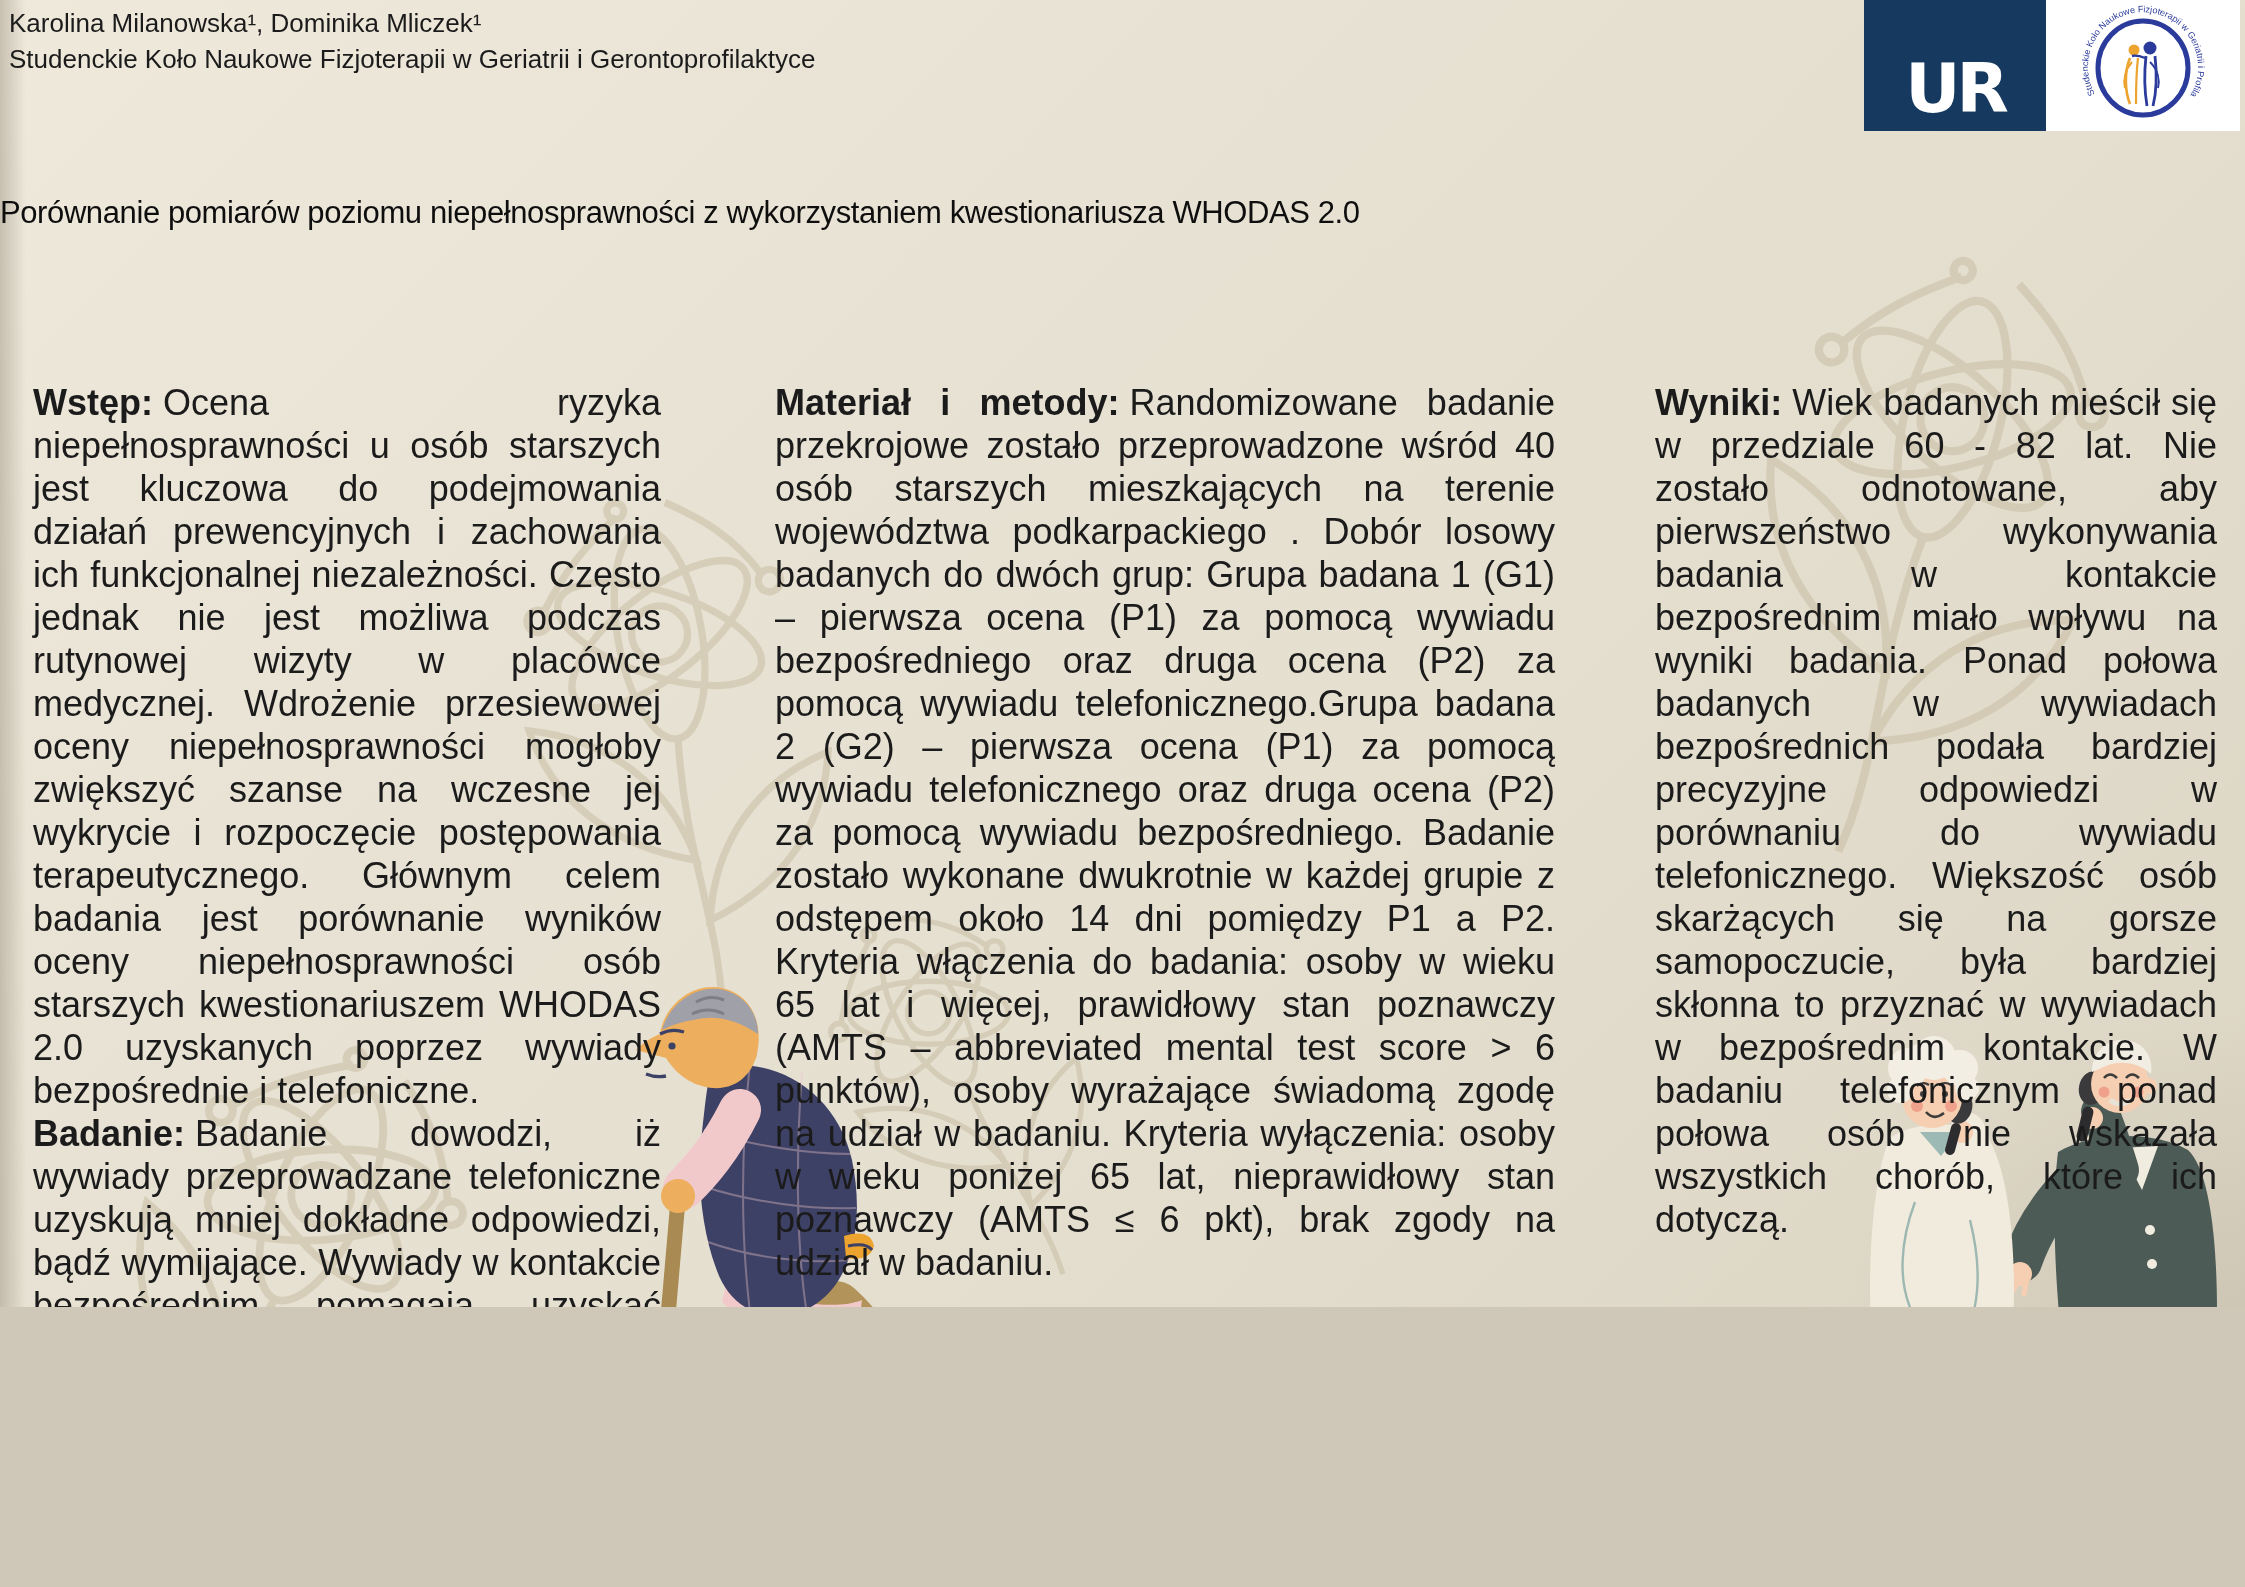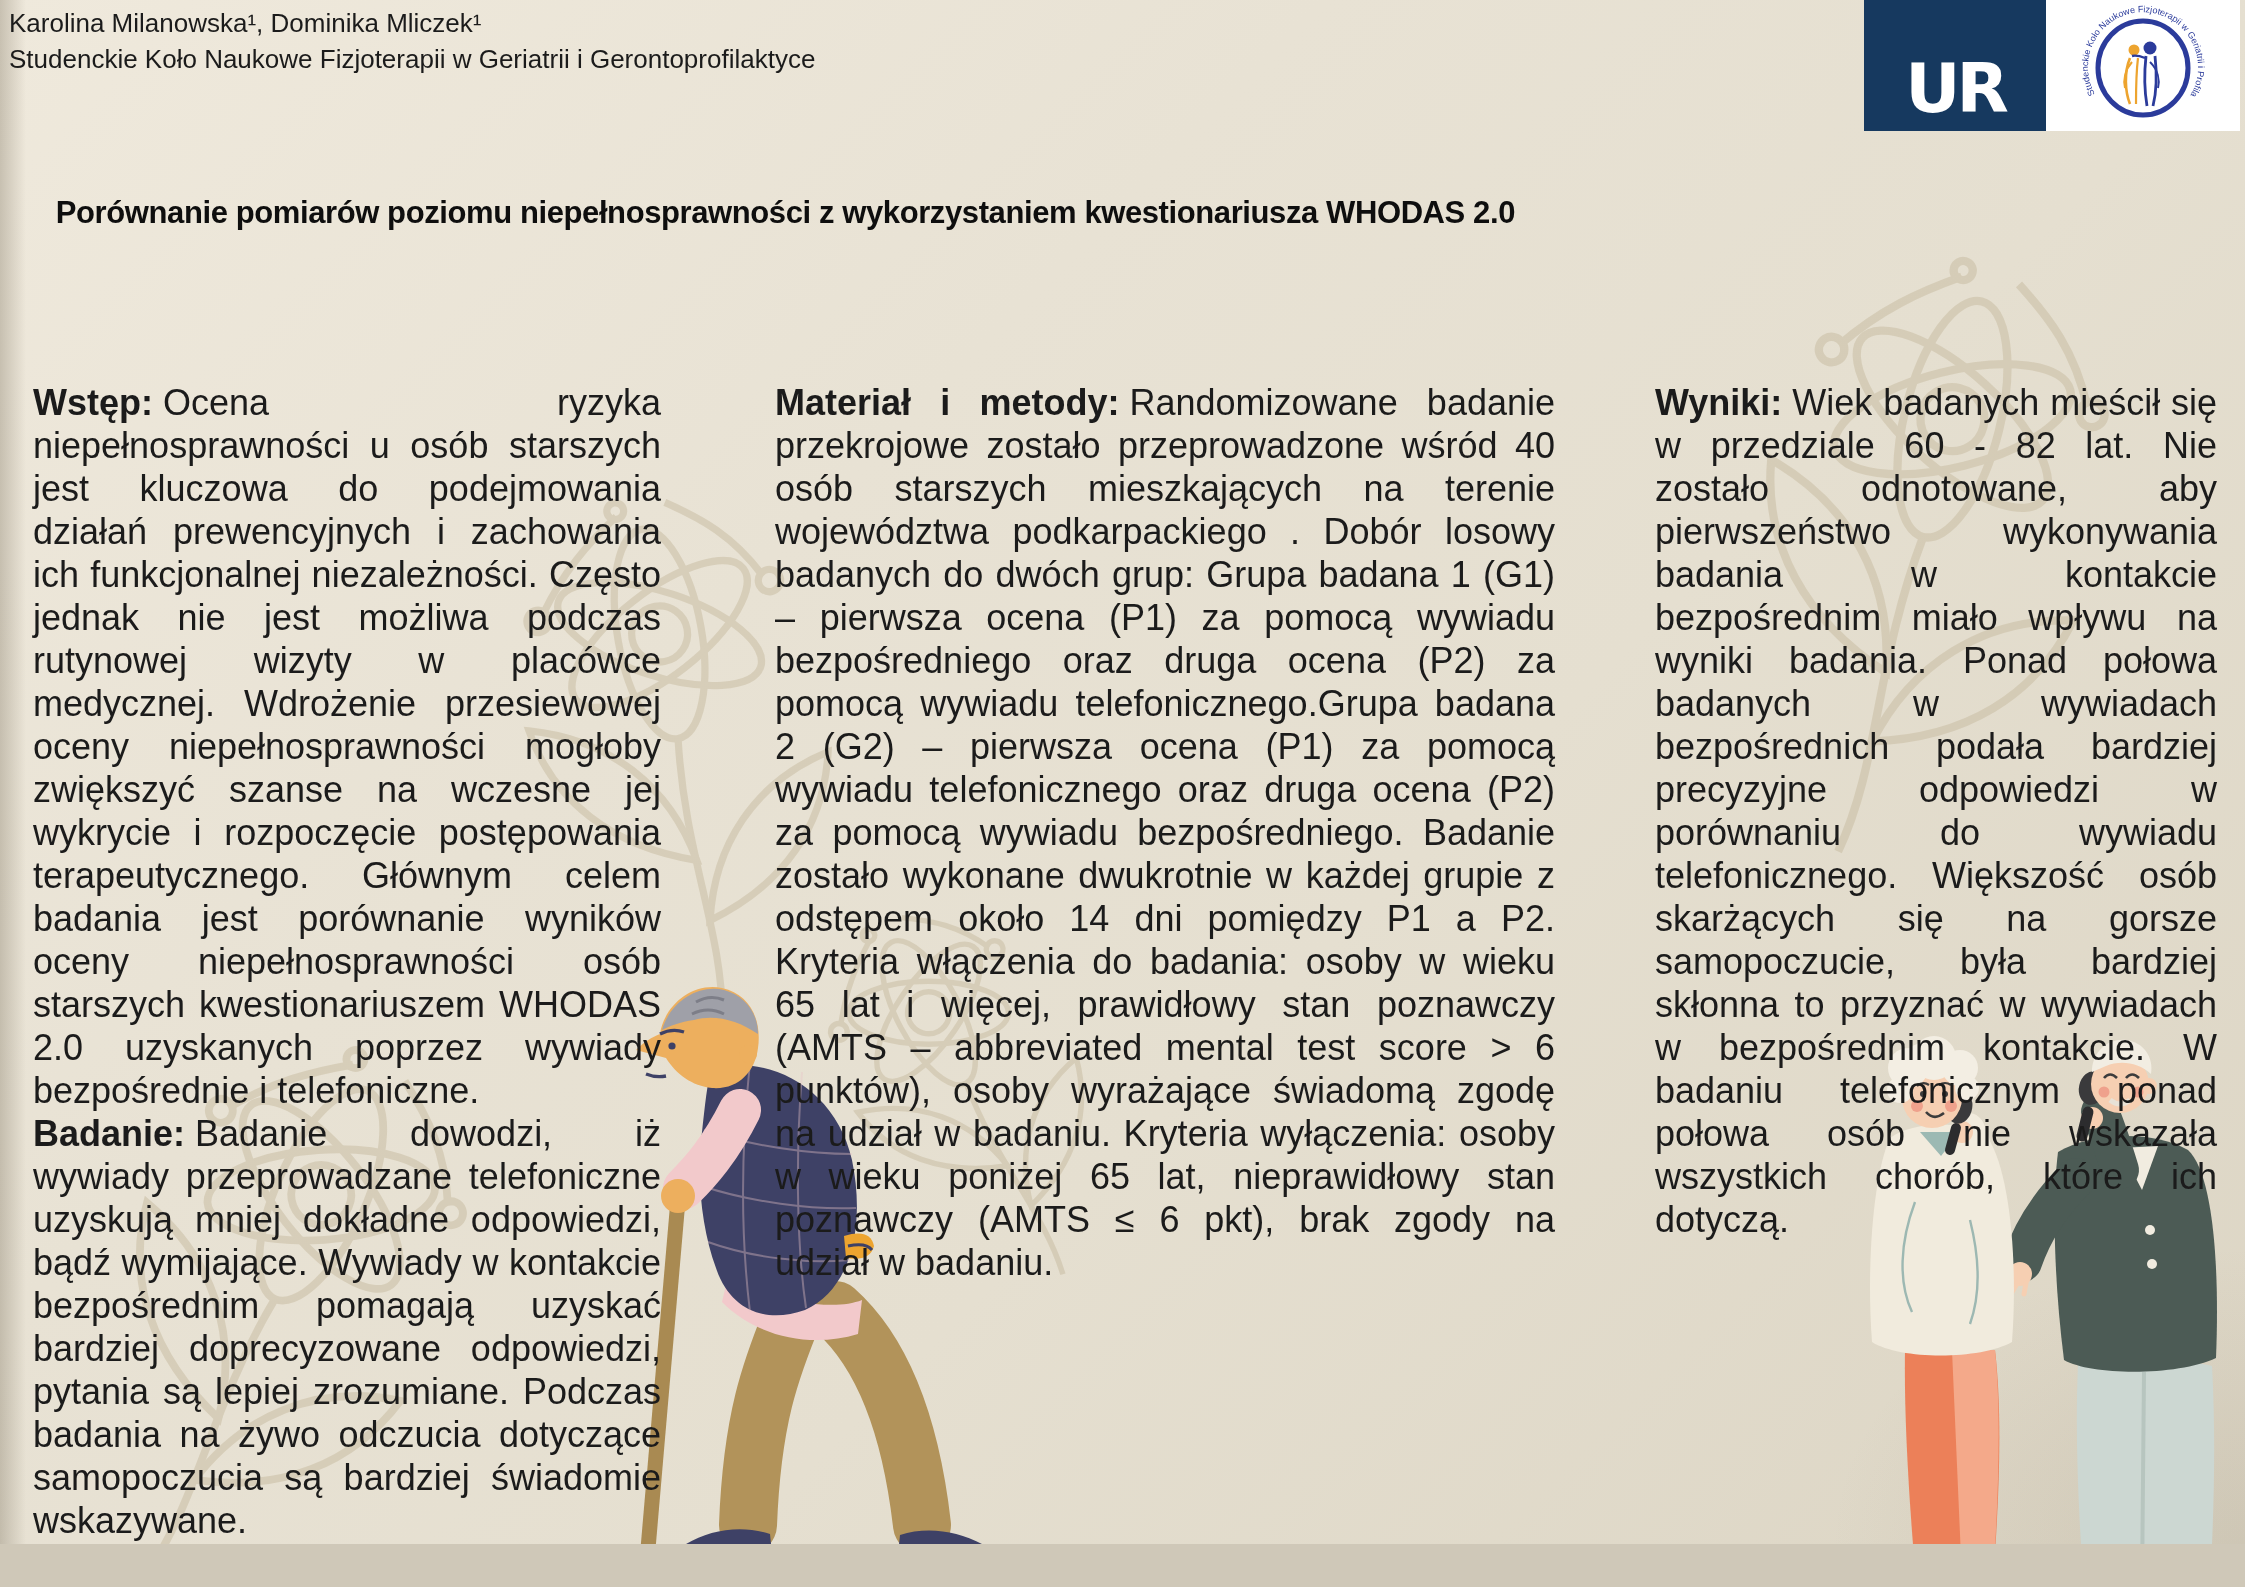--- a/index.html
+++ b/index.html
@@ -1,34 +1,34 @@
 <!DOCTYPE html>
 <html><head>
 <meta charset="utf-8">
 <style>
   html,body{margin:0;padding:0;background:#cfc8b8;}
   .poster{
-    position:relative;width:2245px;height:1544px;overflow:hidden;
+    position:relative;width:2245px;height:1307px;overflow:hidden;
     background:linear-gradient(135deg,#efe9dc 0%,#e8e2d4 35%,#e5dfd0 60%,#dcd5c4 100%);
     font-family:"Liberation Sans",sans-serif;color:#1b1b1b;
   }
   .edge-shade{position:absolute;left:0;top:0;width:26px;height:100%;
     background:linear-gradient(90deg,rgba(110,100,80,.30),rgba(110,100,80,0));pointer-events:none;}
   .corner-shade{position:absolute;right:0;bottom:0;width:420px;height:300px;
     background:radial-gradient(ellipse at 100% 100%,rgba(120,110,90,.14),rgba(120,110,90,0) 70%);pointer-events:none;}
 
   .floral{position:absolute;opacity:.5;pointer-events:none;}
 
   .header-block{position:absolute;left:9px;top:5px;font-size:26px;line-height:36px;font-weight:500;z-index:5;}
 
   .logo-ur{position:absolute;left:1864px;top:0;width:182px;height:131px;z-index:6;border-radius:28px;}
   .logo-circle{position:absolute;left:2046px;top:0;width:194px;height:131px;background:#ffffff;z-index:6;}
 
-  .title-block{position:absolute;left:0;top:188px;width:1515px;text-align:right;
-    font-weight:700;font-size:31px;line-height:50px;letter-spacing:-0.4px;color:#0e0e0e;z-index:5;}
+  .title-block{position:absolute;left:0;top:188px;width:1515px;text-align:left;
+    font-weight:400;font-size:31px;line-height:50px;letter-spacing:-0.4px;color:#0e0e0e;z-index:5;}
   .title-line{white-space:nowrap;}
 
   .col{position:absolute;top:381px;font-size:36px;line-height:43px;text-align:justify;z-index:4;}
   .col p{margin:0;}
   .lead{font-weight:700;margin-right:10px;}
   .col-1{left:33px;width:628px;}
   .para-wnioski{margin-top:84px;}
   .col-2{left:775px;width:780px;}
   .col-3{left:1655px;width:562px;}
 

